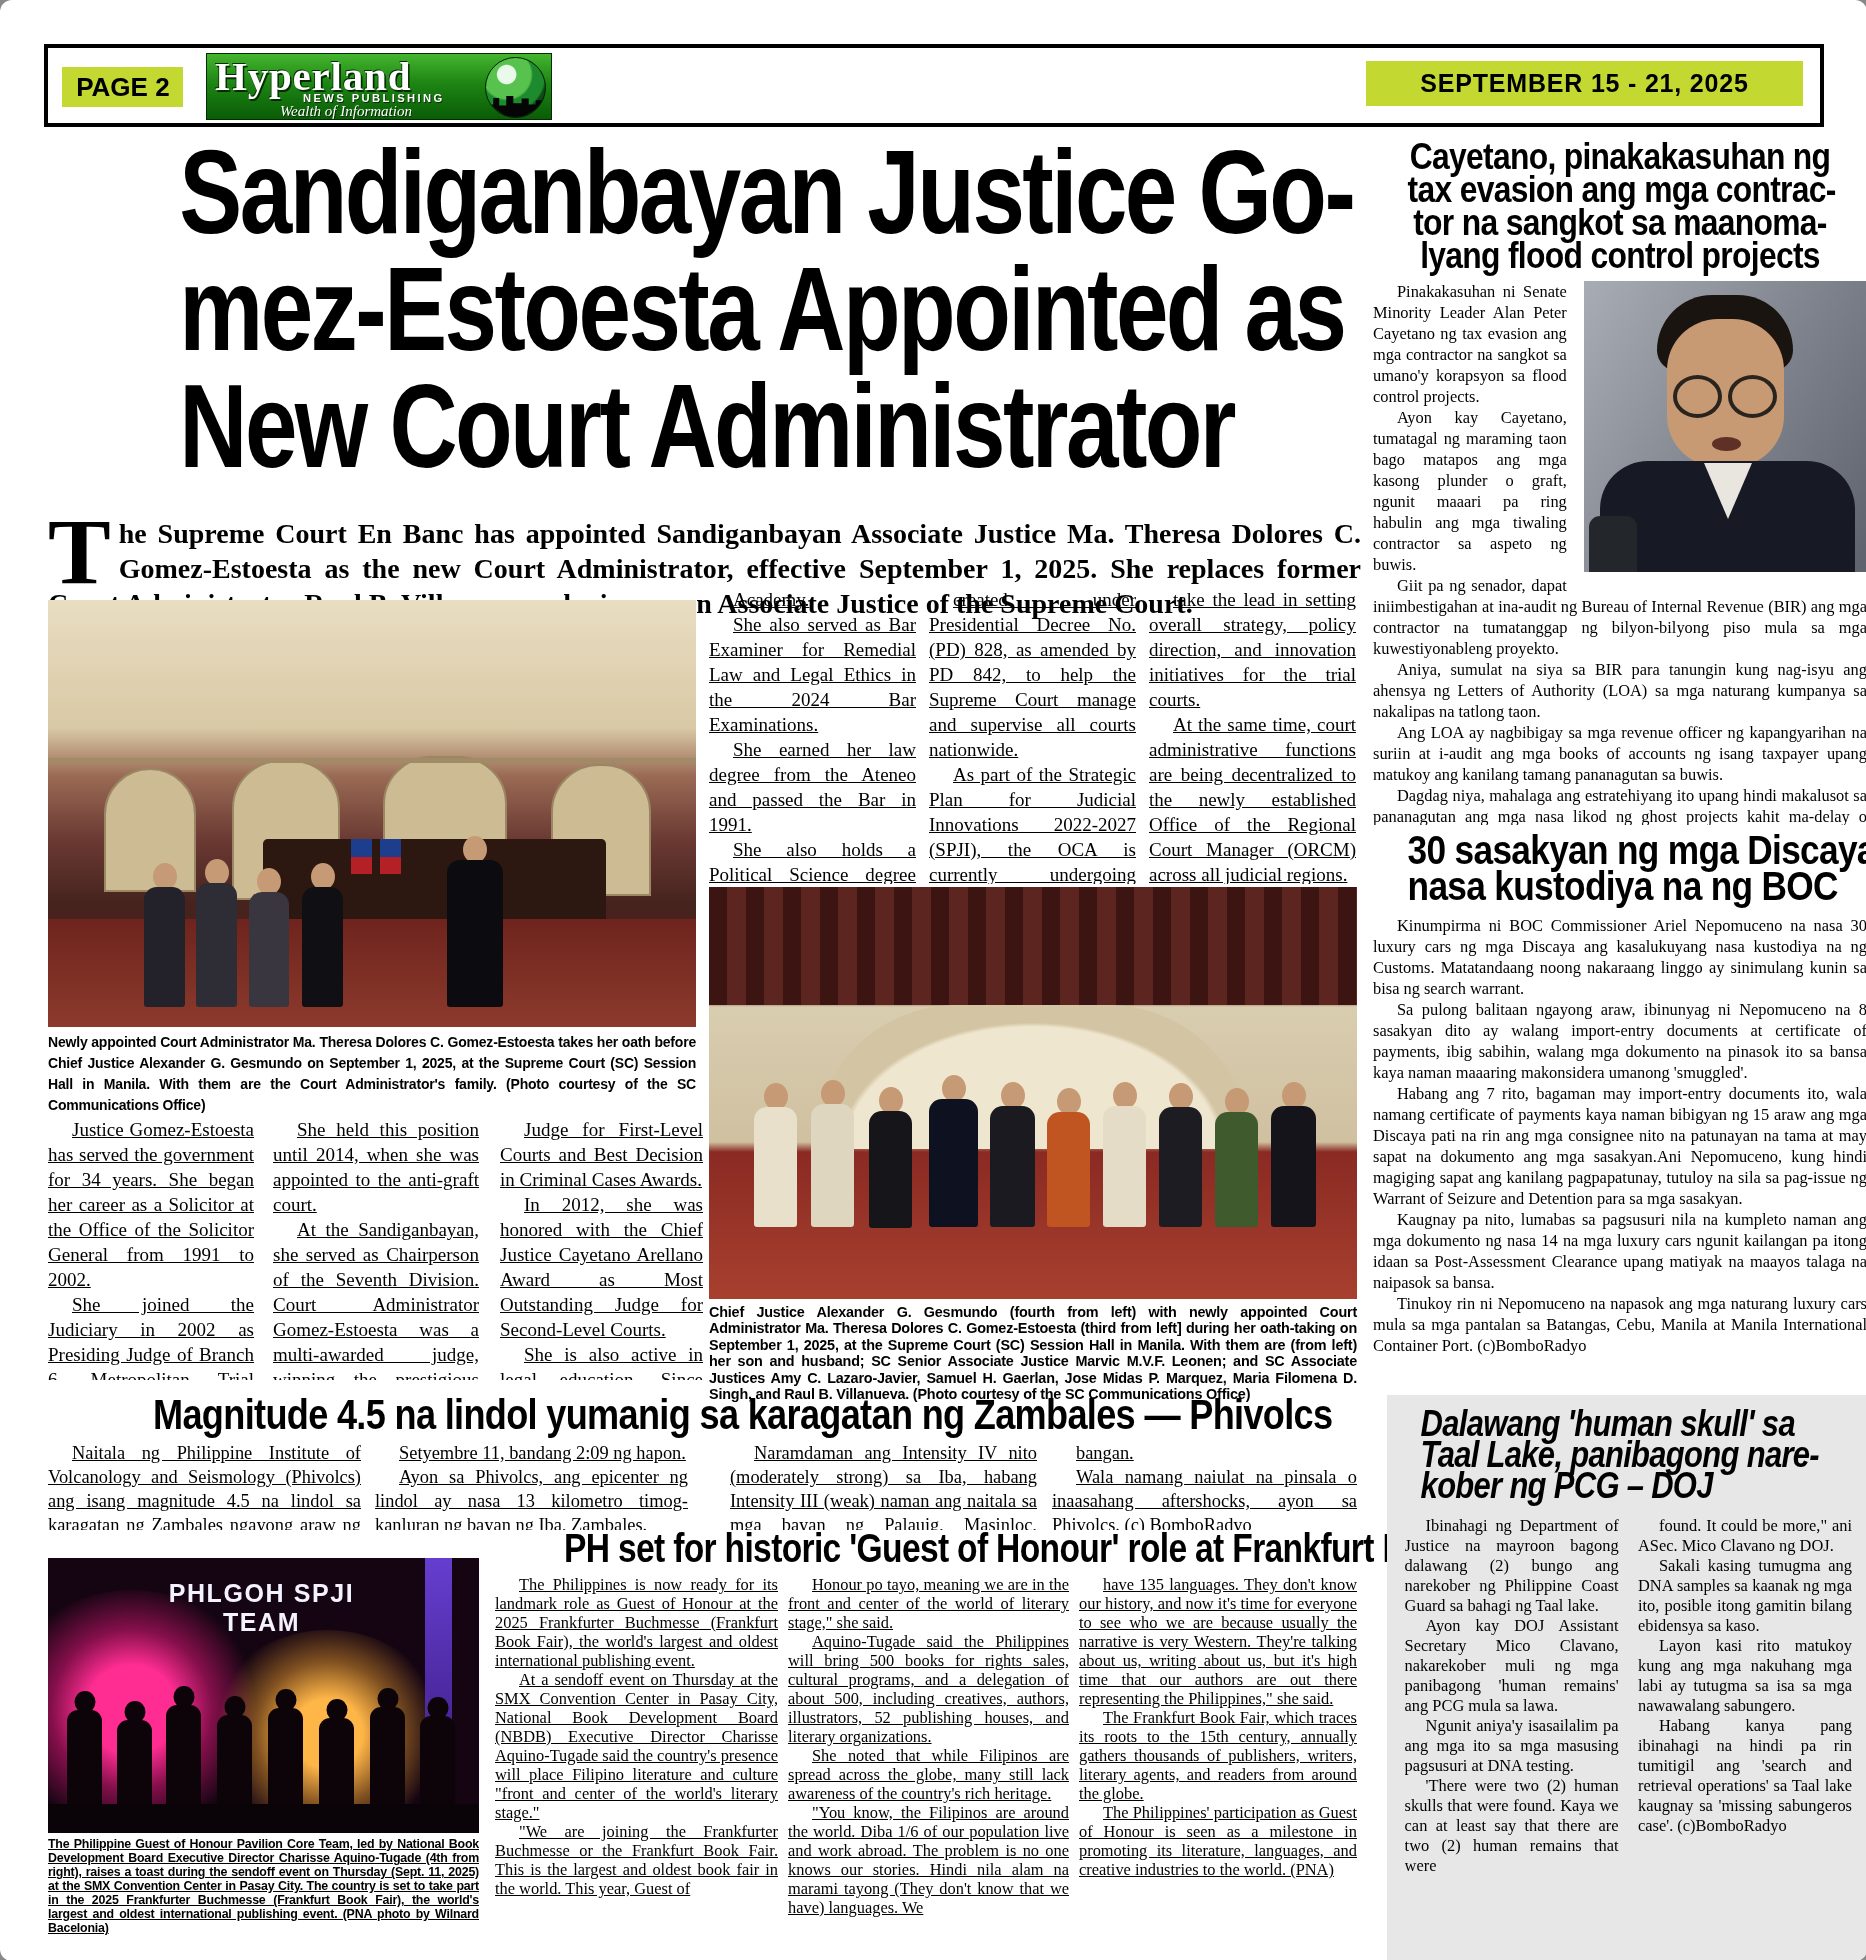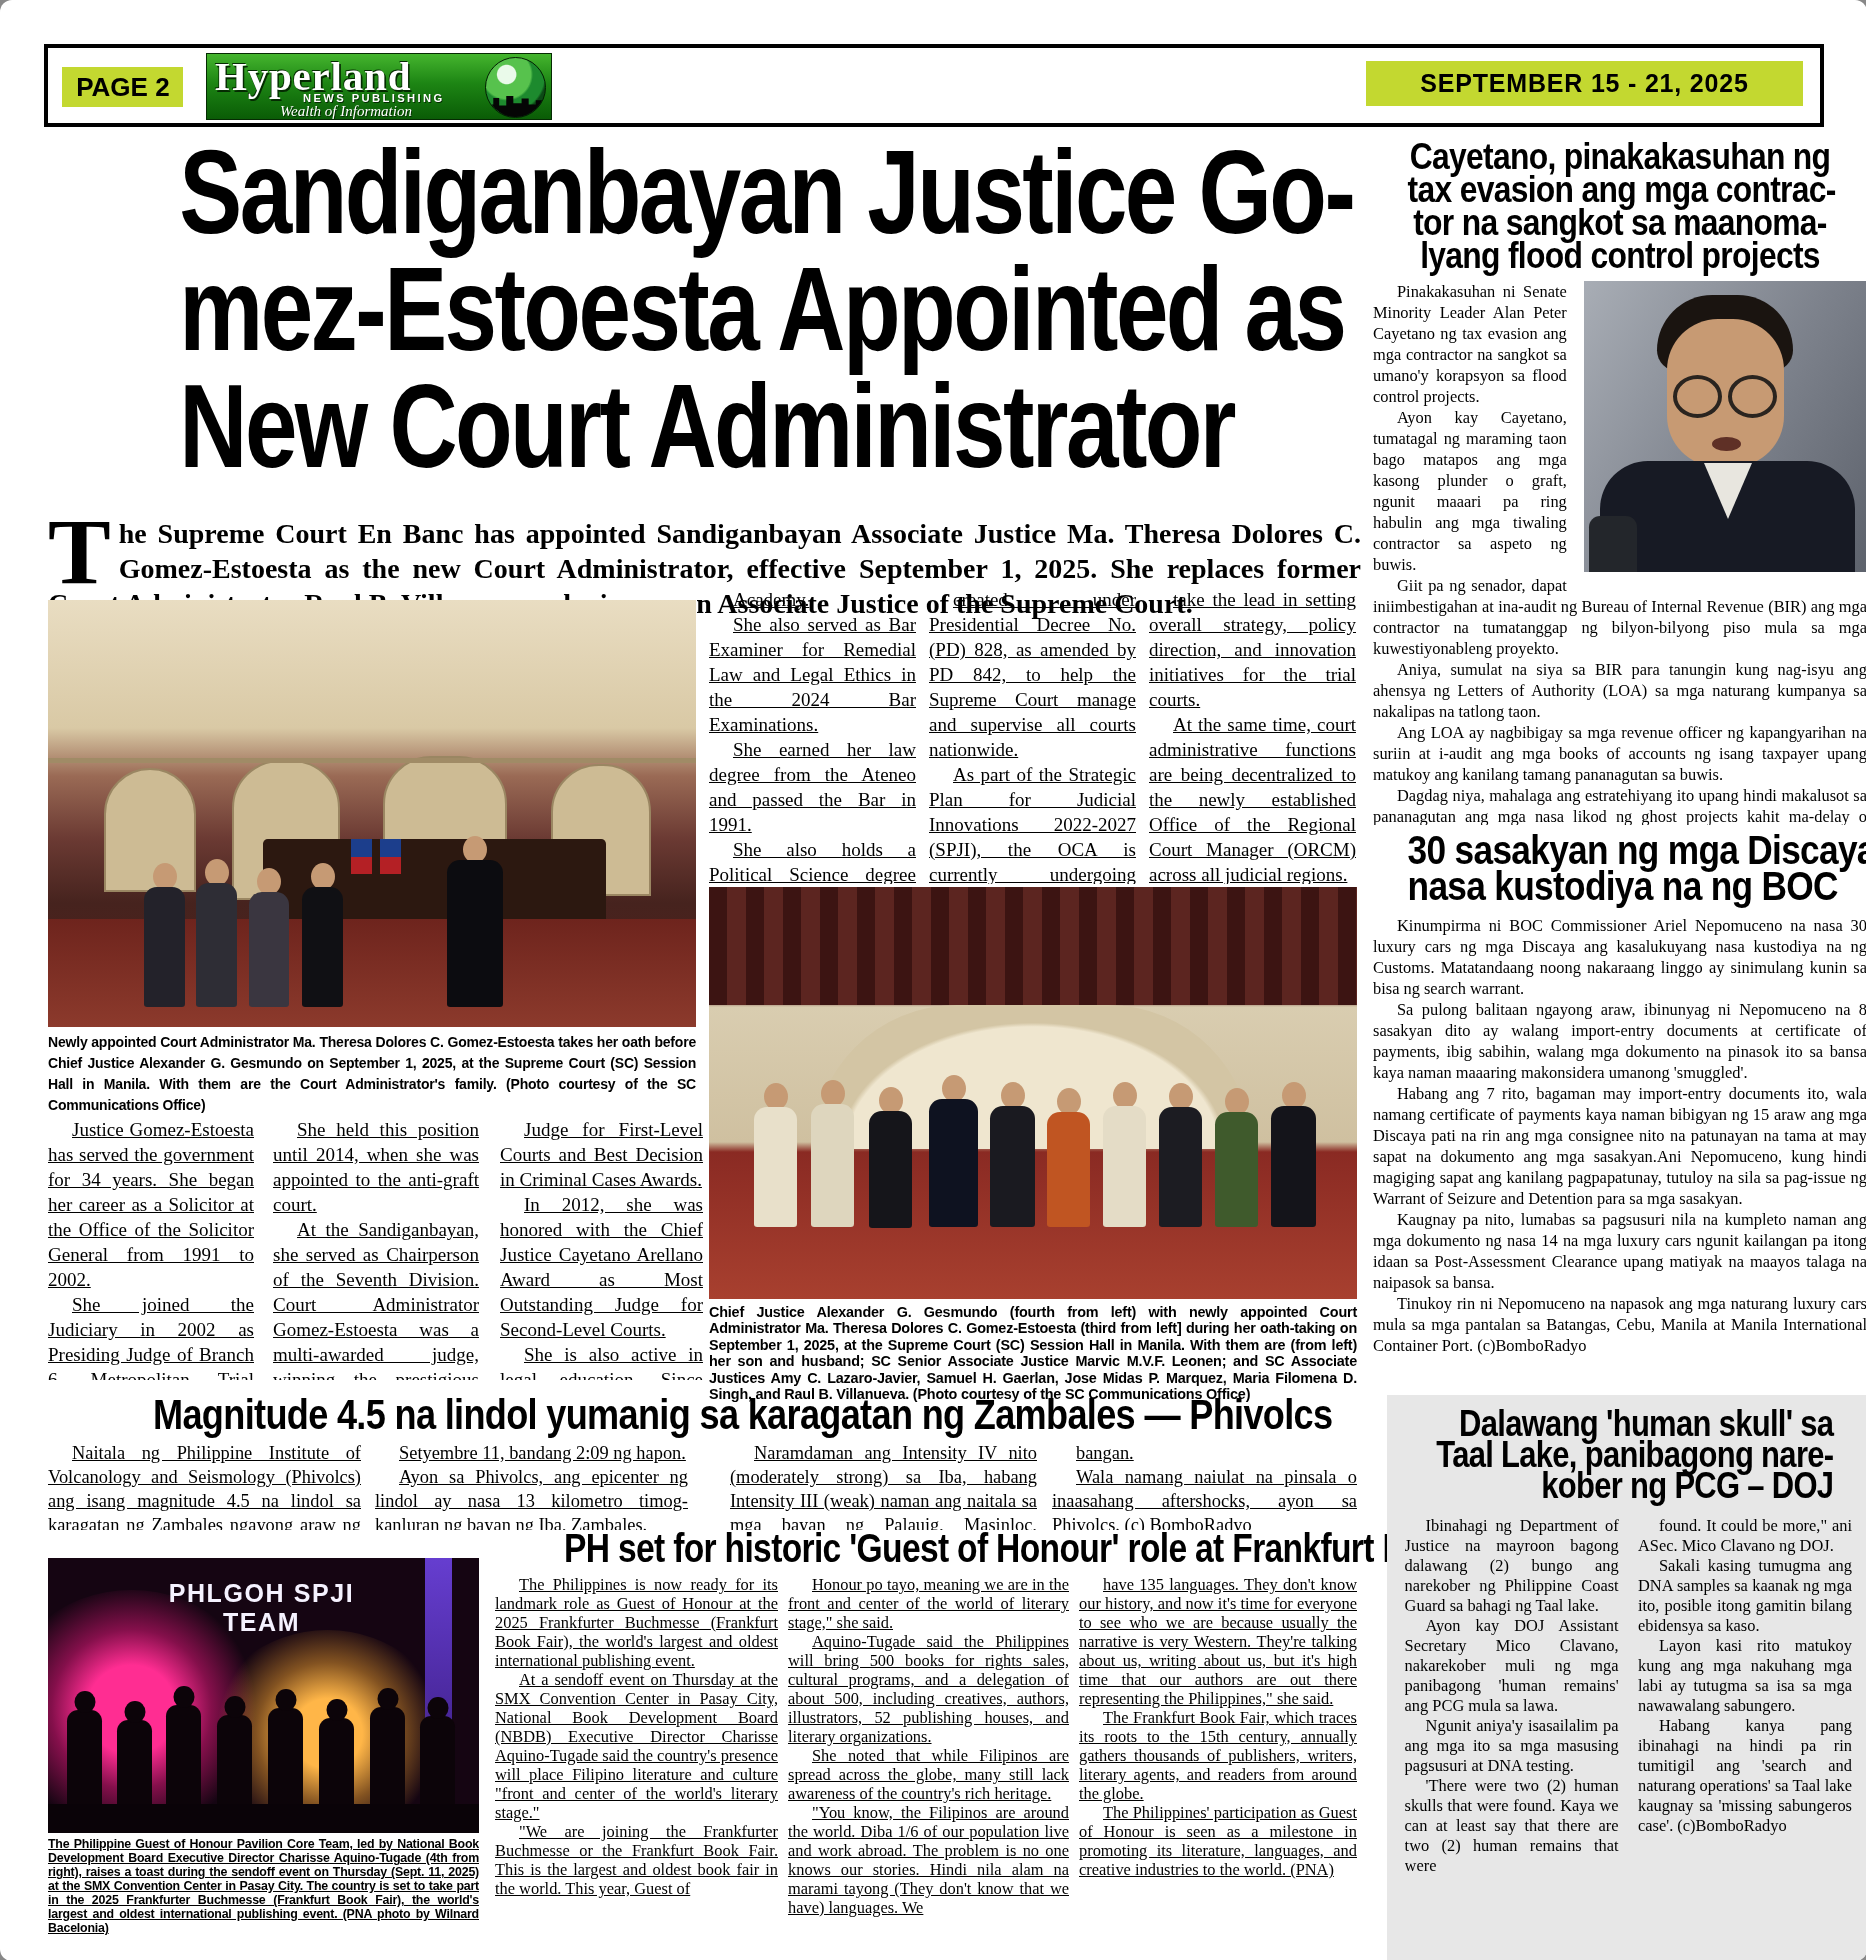--- a/index.html
+++ b/index.html
@@ -104,21 +104,21 @@
   .sil{position:absolute;bottom:24px;width:35px;height:96px;background:#0c0409;border-radius:11.2px 11.2px 0 0;}
   .sil::before{content:"";position:absolute;left:50%;transform:translateX(-50%);top:-19px;width:21px;height:22.3px;
        border-radius:50%;background:#0c0409;}
   
   .cay-body{position:absolute;left:1373px;top:281px;width:494px;height:544px;text-align:justify;overflow:hidden;}
   .cay-body p{margin:0;text-indent:24px;}
   .cay-spacer{float:right;width:289px;height:297px;margin-left:11.2px;}
   .dis-body{position:absolute;left:1373px;top:915px;width:494px;height:463px;text-align:justify;overflow:hidden;}
   .dis-body p{margin:0;text-indent:24px;}
   .taal-box{position:absolute;left:1387px;top:1395px;width:480px;height:566px;background:#e7e7e7;box-sizing:border-box;}
-  .hl-taal{position:absolute;left:0;top:12.8px;width:100%;text-align:right;}
+  .hl-taal{position:absolute;left:0;top:12.8px;width:100%;text-align:left;font-style:italic;}
   .hl-taal div{font-size:36px;line-height:31px;letter-spacing:-0.8px;}
   .taal-col{position:absolute;top:121px;width:214px;height:435px;text-align:justify;overflow:hidden;}
   .taal-col p{margin:0;text-indent:21px;}
 </style>
 </head>
 <body>
 
 <div class="page">
 
   <div class="hdr">
@@ -357,18 +357,18 @@
     <div class="taal-col f-taal" style="left:17.6px;">
         <p>Ibinahagi ng Department of Justice na mayroon bagong dalawang (2) bungo ang narekober ng Philippine Coast Guard sa bahagi ng Taal lake.</p>
         <p>Ayon kay DOJ Assistant Secretary Mico Clavano, nakarekober muli ng mga panibagong 'human remains' ang PCG mula sa lawa.</p>
         <p>Ngunit aniya'y isasailalim pa ang mga ito sa mga masusing pagsusuri at DNA testing.</p>
         <p>'There were two (2) human skulls that were found. Kaya we can at least say that there are two (2) human remains that were</p>
       </div>
     <div class="taal-col f-taal" style="left:251px;">
         <p>found. It could be more," ani ASec. Mico Clavano ng DOJ.</p>
         <p>Sakali kasing tumugma ang DNA samples sa kaanak ng mga ito, posible itong gamitin bilang ebidensya sa kaso.</p>
         <p>Layon kasi rito matukoy kung ang mga nakuhang mga labi ay tutugma sa isa sa mga nawawalang sabungero.</p>
-        <p>Habang kanya pang ibinahagi na hindi pa rin tumitigil ang 'search and naturang operations' sa Taal lake kaugnay sa 'missing sabungeros case'. (c)BomboRadyo</p>
+        <p>Habang kanya pang ibinahagi na hindi pa rin tumitigil ang 'search and retrieval operations' sa Taal lake kaugnay sa 'missing sabungeros case'. (c)BomboRadyo</p>
       </div>
   </div>
 
 </div>
 
 
 </body></html>

